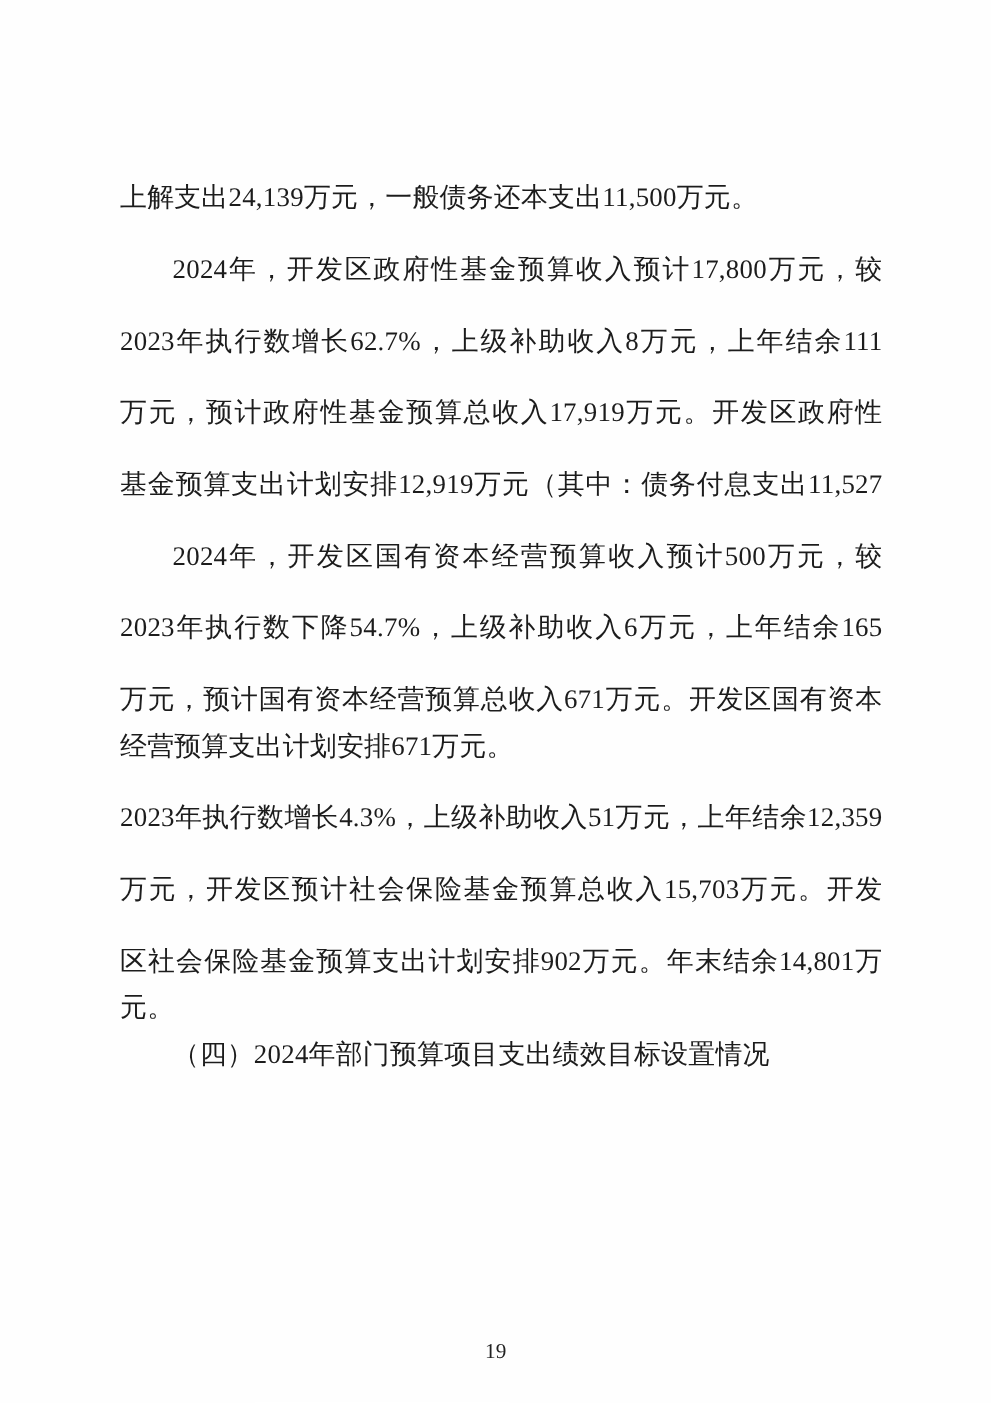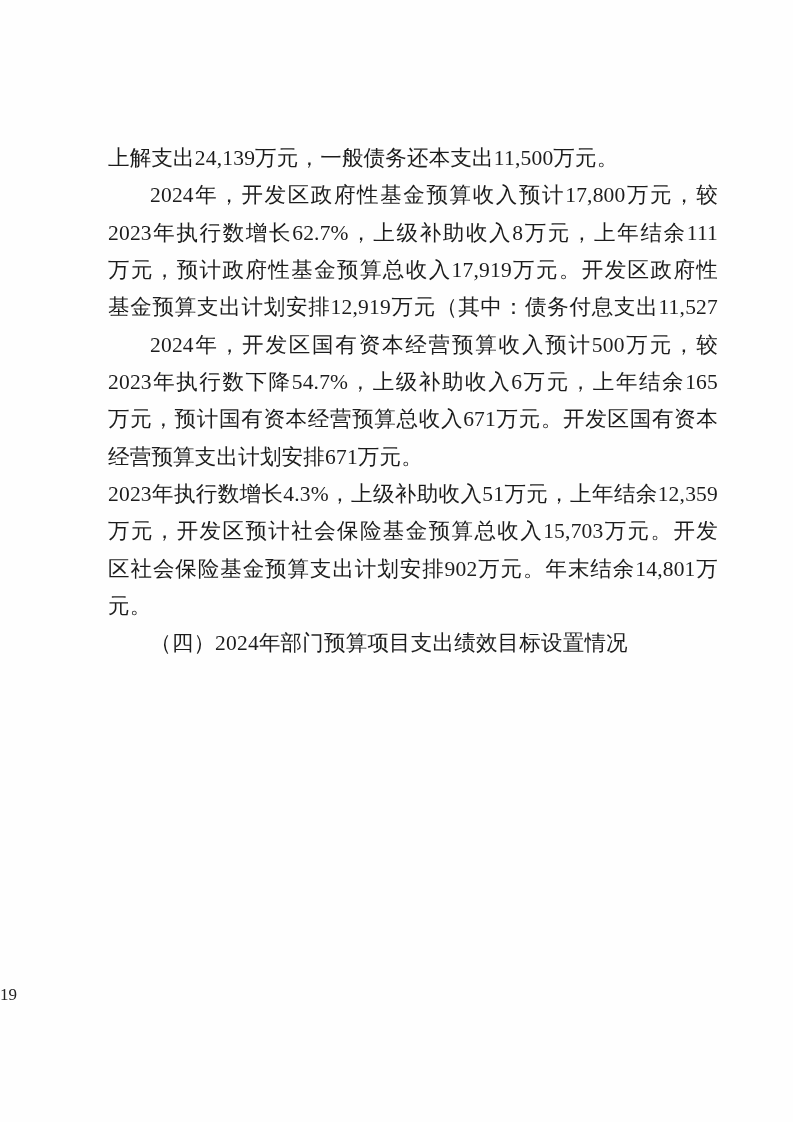--- a/index.html
+++ b/index.html
@@ -13,53 +13,54 @@
     width: 793px;
     height: 1122px;
     margin: 0 auto;
     background: #fefefe;
     overflow: hidden;
     font-family: "Liberation Serif", "DejaVu Serif", serif;
     color: #1c1c1c;
   }
   .text-block {
     position: absolute;
-    left: 108px;
+    left: 96px;
     top: 140px;
     width: 610px;
   }
   .paragraph {
     margin: 0;
     padding: 0;
   }
   .line {
     height: 37.33px;
     line-height: 37.33px;
     font-size: 21.5px;
     text-align: justify;
     text-align-last: left;
     white-space: normal;
     overflow: hidden;
     letter-spacing: 0.2px;
   }
   .line.fill {
     text-align-last: justify;
+    margin-top: 20px;
   }
   .line.indent {
     text-indent: 42px;
   }
   .line.heading {
     font-weight: 500;
   }
   .page-number {
     position: absolute;
     left: 0;
-    top: 984px;
+    top: 1070px;
     width: 100%;
-    text-align: left;
+    text-align: center;
     font-size: 17px;
     line-height: 22px;
     color: #222222;
   }
 </style>
 </head>
 <body>
 
 <div class="page">
   <div class="text-block">

